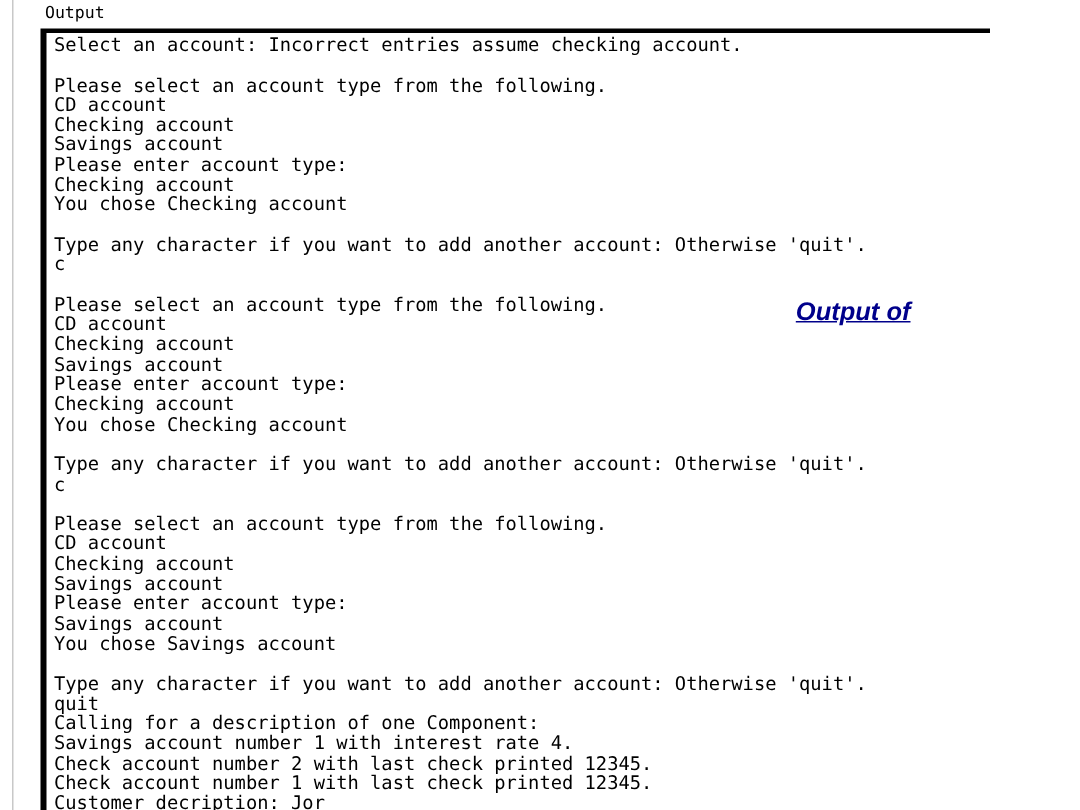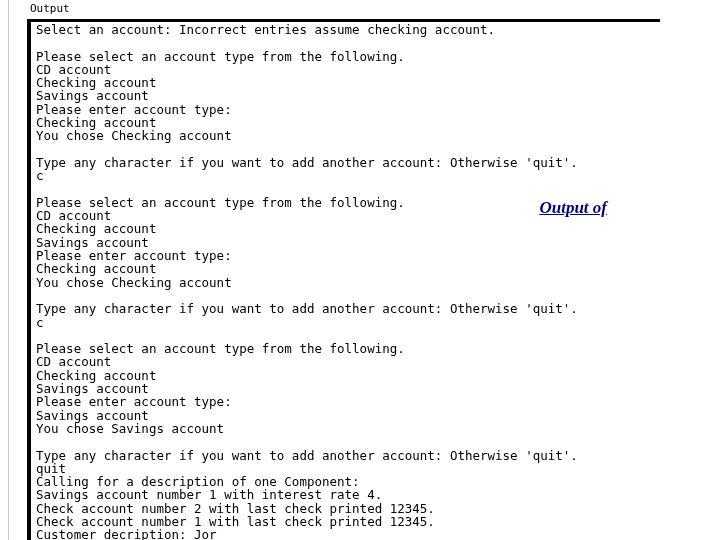--- a/index.html
+++ b/index.html
@@ -89,21 +89,21 @@
     color: transparent;
   }
 
   
   #callout-heading {
     position: absolute;
     left: 395px;
     top: 196px;
     width: 212px;
     text-align: right;
-    font-family: Liberation Serif, serif;
+    font-family: Liberation Sans, sans-serif;
     font-size: 17px;
     line-height: 24px;
     font-weight: bold;
     font-style: italic;
     text-decoration: underline;
     color: #00008b;
   }
   #callout-heading .callout-line {
     display: block;
     white-space: nowrap;

